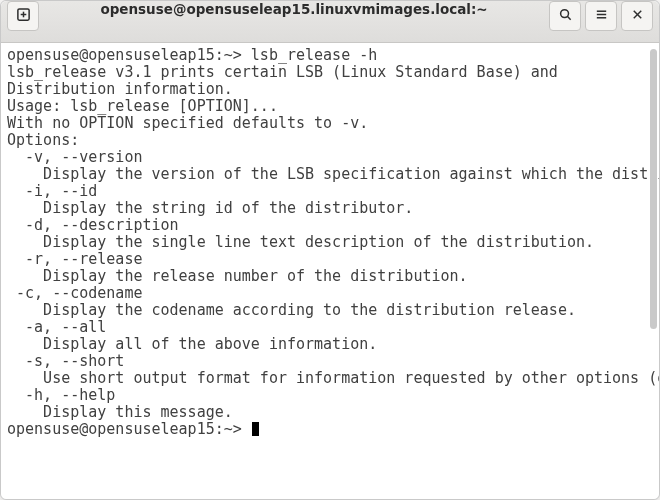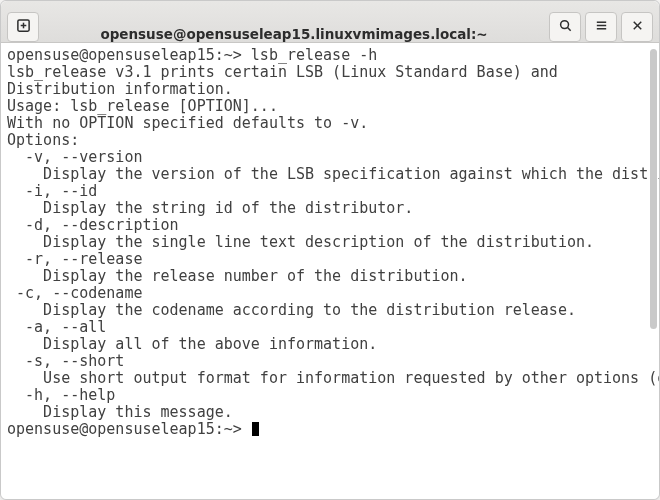--- a/index.html
+++ b/index.html
@@ -17,21 +17,21 @@
     border-radius: 6px;
     display: flex;
     flex-direction: column;
     box-shadow: 0 2px 6px rgba(0,0,0,0.1);
   }
   .titlebar {
     height: 42px;
     background: linear-gradient(#e8e7e5, #dedddb);
     border-bottom: 1px solid #c8c7c5;
     display: flex;
-    align-items: flex-end;
+    align-items: flex-start;
     padding: 0 6px;
     gap: 17px;
     border-top-left-radius: 6px;
     border-top-right-radius: 6px;
   }
   .tb-btn {
     width: 32px; height: 30px;
     border: 1px solid #c6c5c3;
     border-radius: 4px;
     background: #f5f4f2;

